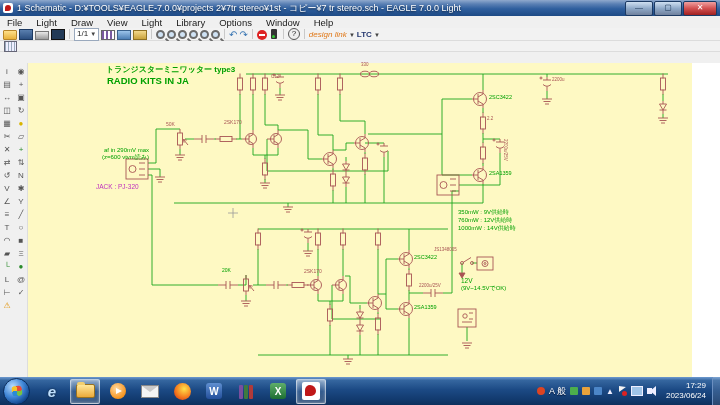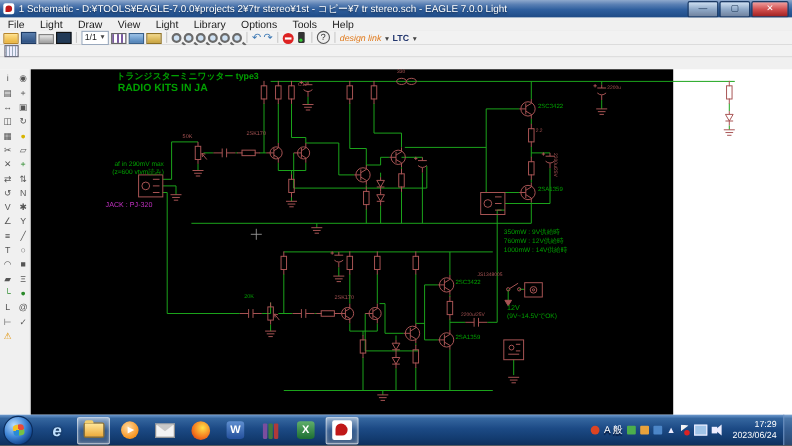--- a/index.html
+++ b/index.html
@@ -57,21 +57,21 @@
     display:flex;align-items:center;font-size:8px;color:#222;}
   .readout{margin-left:30px;width:86px;height:9px;border:1px solid #aaa;background:#f6f6f6;
     line-height:9px;padding-left:2px;box-sizing:border-box;white-space:nowrap;}
   .cmdbox{margin-left:4px;width:594px;height:9px;border:1px solid #8a9ab0;background:#fff;position:relative;}
   .cmdbox::after{content:"";position:absolute;left:3px;top:1px;width:1px;height:7px;background:#333;}
   
   .main{position:absolute;left:0;top:63px;width:720px;height:314px;background:#fff;}
   .lt{position:absolute;left:0;top:0;width:28px;height:314px;background:#f0f0f0;
     border-right:1px solid #ddd;display:grid;grid-template-columns:14px 14px;align-content:start;padding-top:2px;box-sizing:border-box;}
   .tc{width:14px;height:13px;font-size:8px;line-height:13px;text-align:center;color:#555;}
-  .canvas{position:absolute;left:28px;top:0;width:584px;height:314px;background:#000000;}
+  .canvas{position:absolute;left:28px;top:0;width:664px;height:314px;background:#fef9c3;}
   .ann{position:absolute;white-space:nowrap;line-height:1.1;}
   .g{color:#00a000;}
   .g2{color:#00a000;font-weight:bold;}
   .m{color:#bf30bf;}
   .r{color:#a85454;}
   
   .taskbar{position:absolute;left:0;top:377px;width:720px;height:28px;
     background:linear-gradient(180deg,#6f9bd0 0%,#35669f 12%,#1c4a85 45%,#123a6e 80%,#0d2f5c 100%);
     display:flex;align-items:center;color:#fff;}
   .orb{width:25px;height:25px;border-radius:50%;margin:0 6px 0 3px;
@@ -129,21 +129,21 @@
   </div>
 
   <div class="menubar">
     <span>File</span>
     <span>Light</span>
     <span>Draw</span>
     <span>View</span>
     <span>Light</span>
     <span>Library</span>
     <span>Options</span>
-    <span>Tools</span>
+    <span>Window</span>
     <span>Help</span>
   </div>
 
   <div class="tb1">
     <div class="ic folder"></div>
     <div class="ic disk"></div>
     <div class="ic printer"></div>
     <div class="ic imgexp"></div>
     <div class="sep"></div>
     <div class="combo">

